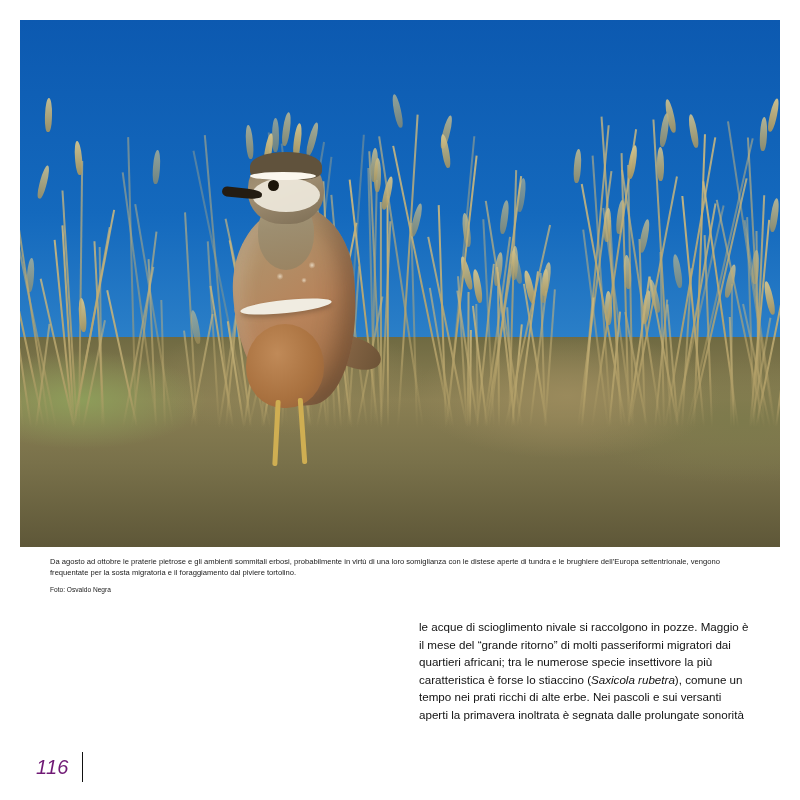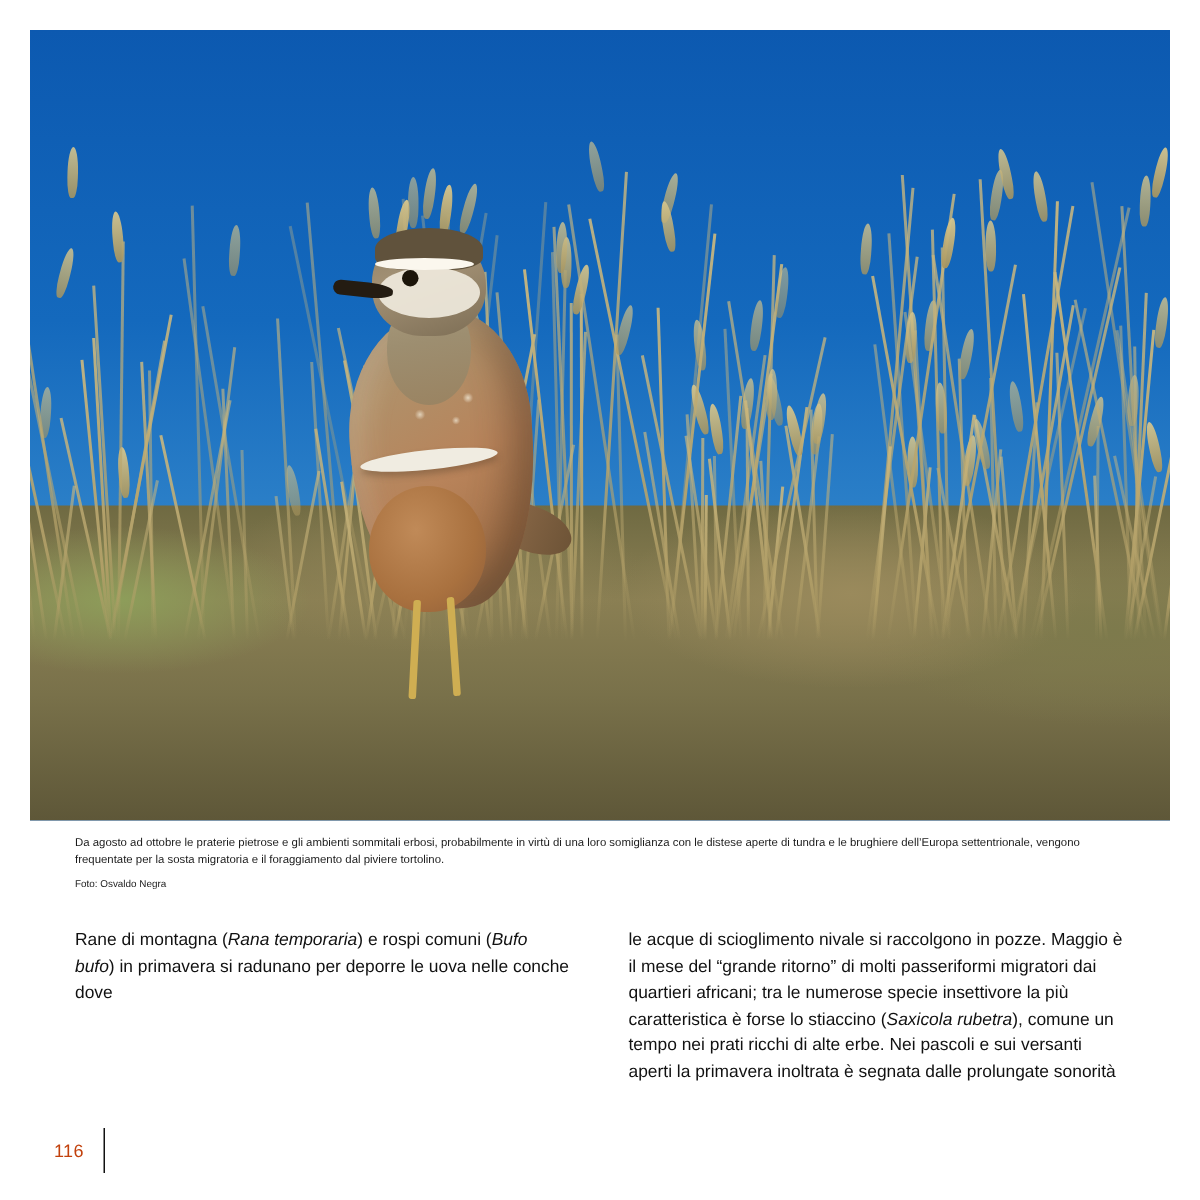--- a/index.html
+++ b/index.html
@@ -277,23 +277,24 @@
   
   .folio {
     position: absolute;
     left: 36px;
     top: 752px;
     display: flex;
     align-items: center;
     gap: 13px;
   }
   .folio-num {
-    font-size: 12px;
-    color: #c2410c;
+    font-size: 20px;
+    color: #701a75;
     letter-spacing: .3px;
+    font-style: italic;
   }
   .folio-rule {
     width: 1px;
     height: 30px;
     background: #111111;
   }
 </style>
 </head>
 <body>
 
@@ -534,21 +535,20 @@
     </div>
   </div>
 
   <div class="caption-block">
     <p class="caption-text">Da agosto ad ottobre le praterie pietrose e gli ambienti sommitali erbosi, probabilmente in virtù di una loro somiglianza con le distese aperte di tundra e le brughiere dell’Europa settentrionale, vengono frequentate per la sosta migratoria e il foraggiamento dal piviere tortolino.</p>
     <p class="caption-credit">Foto: Osvaldo Negra</p>
   </div>
 
   <div class="columns">
     <div class="col">
-      <p>Rane di montagna (<em>Rana temporaria</em>) e rospi comuni (<em>Bufo bufo</em>) in primavera si radunano per deporre le uova nelle conche dove</p>
     </div>
     <div class="col">
       <p>le acque di scioglimento nivale si raccolgono in pozze. Maggio è il mese del “grande ritorno” di molti passeriformi migratori dai quartieri africani; tra le numerose specie insettivore la più caratteristica è forse lo stiaccino (<em>Saxicola rubetra</em>), comune un tempo nei prati ricchi di alte erbe. Nei pascoli e sui versanti aperti la primavera inoltrata è segnata dalle prolungate sonorità</p>
     </div>
   </div>
 
   <div class="folio">
     <span class="folio-num">116</span>
     <span class="folio-rule"></span>
   </div>

